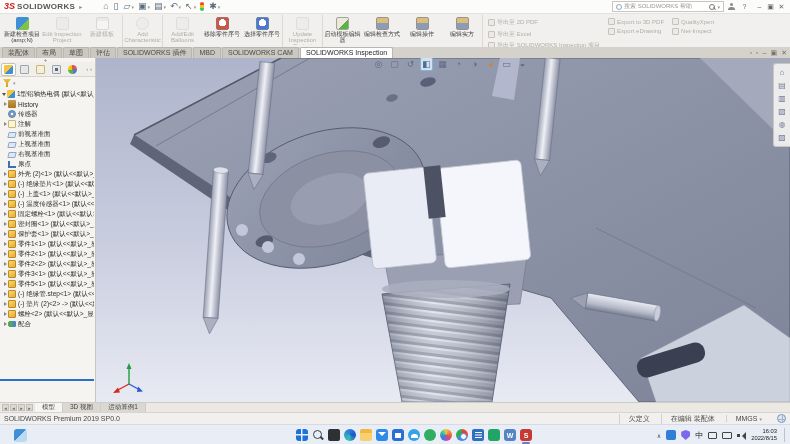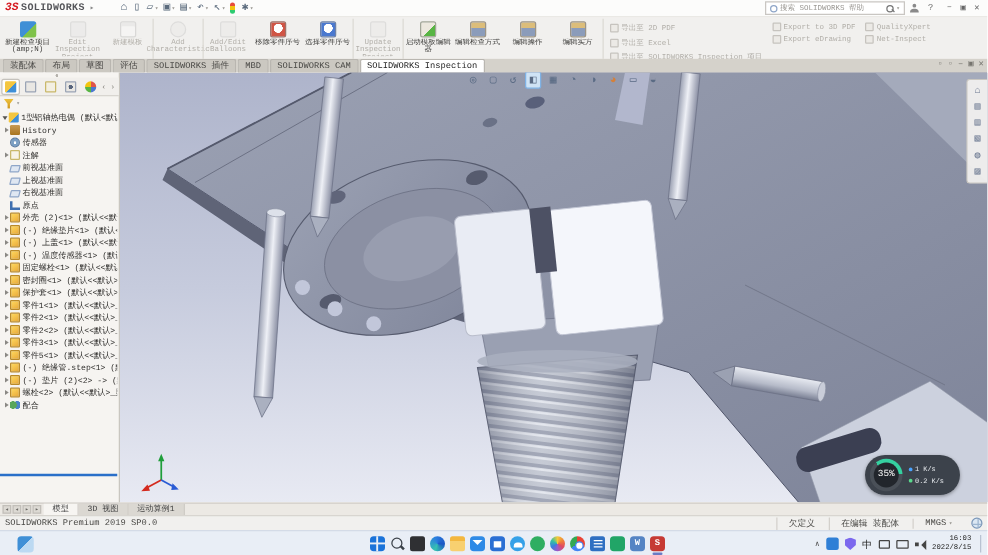--- a/index.html
+++ b/index.html
@@ -1,18 +1,18 @@
 <!DOCTYPE html>
 <html><head>
 <meta charset="utf-8">
 <style>
 *{margin:0;padding:0;box-sizing:border-box;}
 html,body{width:790px;height:444px;}
 body{font-family:"Liberation Sans","DejaVu Sans",sans-serif;position:relative;overflow:hidden;background:#fff;color:#333;}
-#stage{position:absolute;inset:0;width:790px;height:444px;font-family:Liberation Mono, monospace;}
+#stage{position:absolute;inset:0;width:790px;height:444px;}
 
 
 .titlebar{position:absolute;left:0;top:0;width:790px;height:14px;background:#fcfcfb;border-bottom:1px solid #e4e2de;display:flex;align-items:center;font-size:8px;}
 .logo{display:flex;align-items:center;gap:2px;padding:0 4px;flex:0 0 auto;}
 .logo-mark{color:#d51920;font-weight:bold;font-style:italic;font-size:9px;line-height:9px;}
 .logo-text{font-weight:bold;color:#55565a;font-size:8px;letter-spacing:.3px;}
 .logo-arr{font-size:6px;color:#888;margin-left:2px;}
 .qat{display:flex;align-items:center;gap:2px;margin-left:16px;}
 .qat-item{display:flex;align-items:center;gap:1px;padding:0 1px;}
 .qat-g{font-size:9px;line-height:9px;color:#5b6b7d;}
@@ -644,36 +644,20 @@
 
     <svg class="triad" width="34" height="32" viewBox="0 0 34 32">
       <line x1="17" y1="22" x2="17" y2="5" stroke="#1f9e3a" stroke-width="1.4"></line>
       <polygon points="14.5,7 19.5,7 17,1" fill="#1f9e3a"></polygon>
       <line x1="17" y1="22" x2="4" y2="29" stroke="#d42a1e" stroke-width="1.4"></line>
       <polygon points="6,25.5 8,30.5 1,31 " fill="#d42a1e"></polygon>
       <line x1="17" y1="22" x2="28" y2="28" stroke="#2a5bd4" stroke-width="1.4"></line>
       <polygon points="26,24.5 25,30 31,29.5" fill="#2a5bd4"></polygon>
     </svg>
 
-    <div class="perf">
-      <div class="gauge">
-        <span>35%</span>
-      </div>
-      <div class="pstats">
-
-      <div class="prow">
-            <span class="pdot" style="background:#4aa3ff"></span>
-            <span>1 K/s</span>
-          </div>
-          <div class="prow">
-            <span class="pdot" style="background:#59d98c"></span>
-            <span>0.2 K/s</span>
-          </div>
-        </div>
-    </div>
   </div>
 
   <div class="doctabs">
     <span class="dtnav">
 
     <span>◂</span>
         <span>◂</span>
         <span>▸</span>
         <span>▸</span>
       </span>

